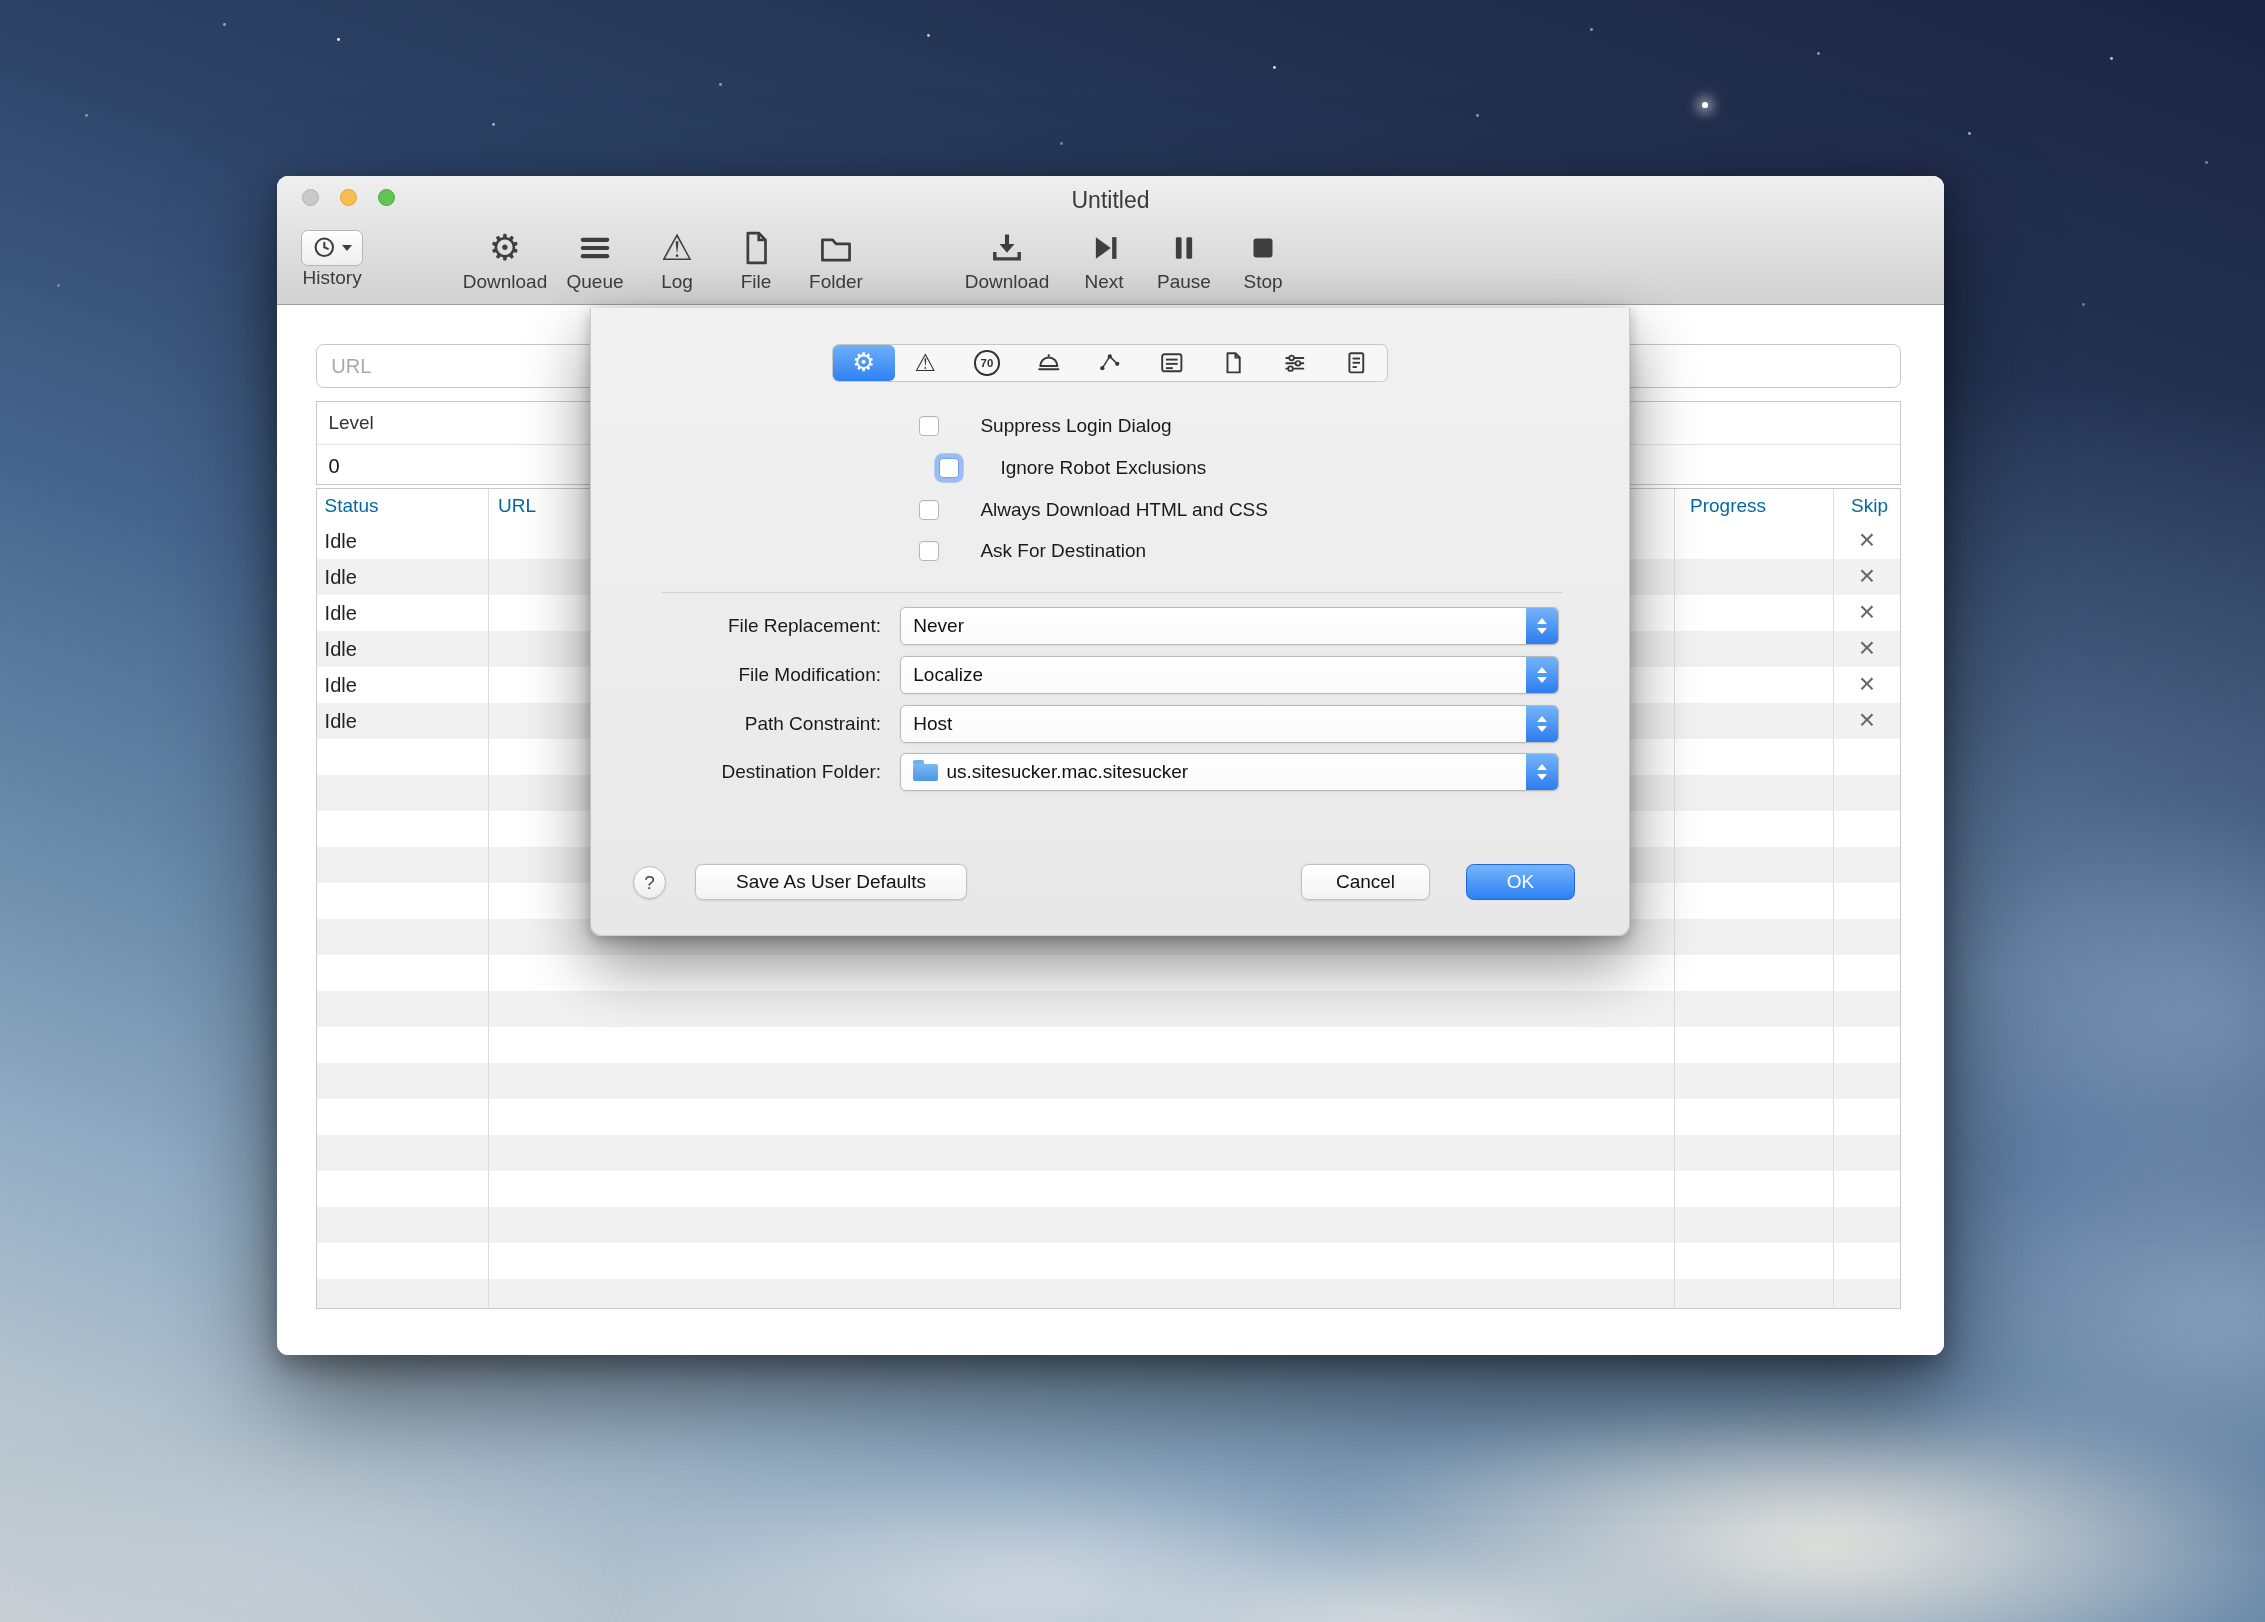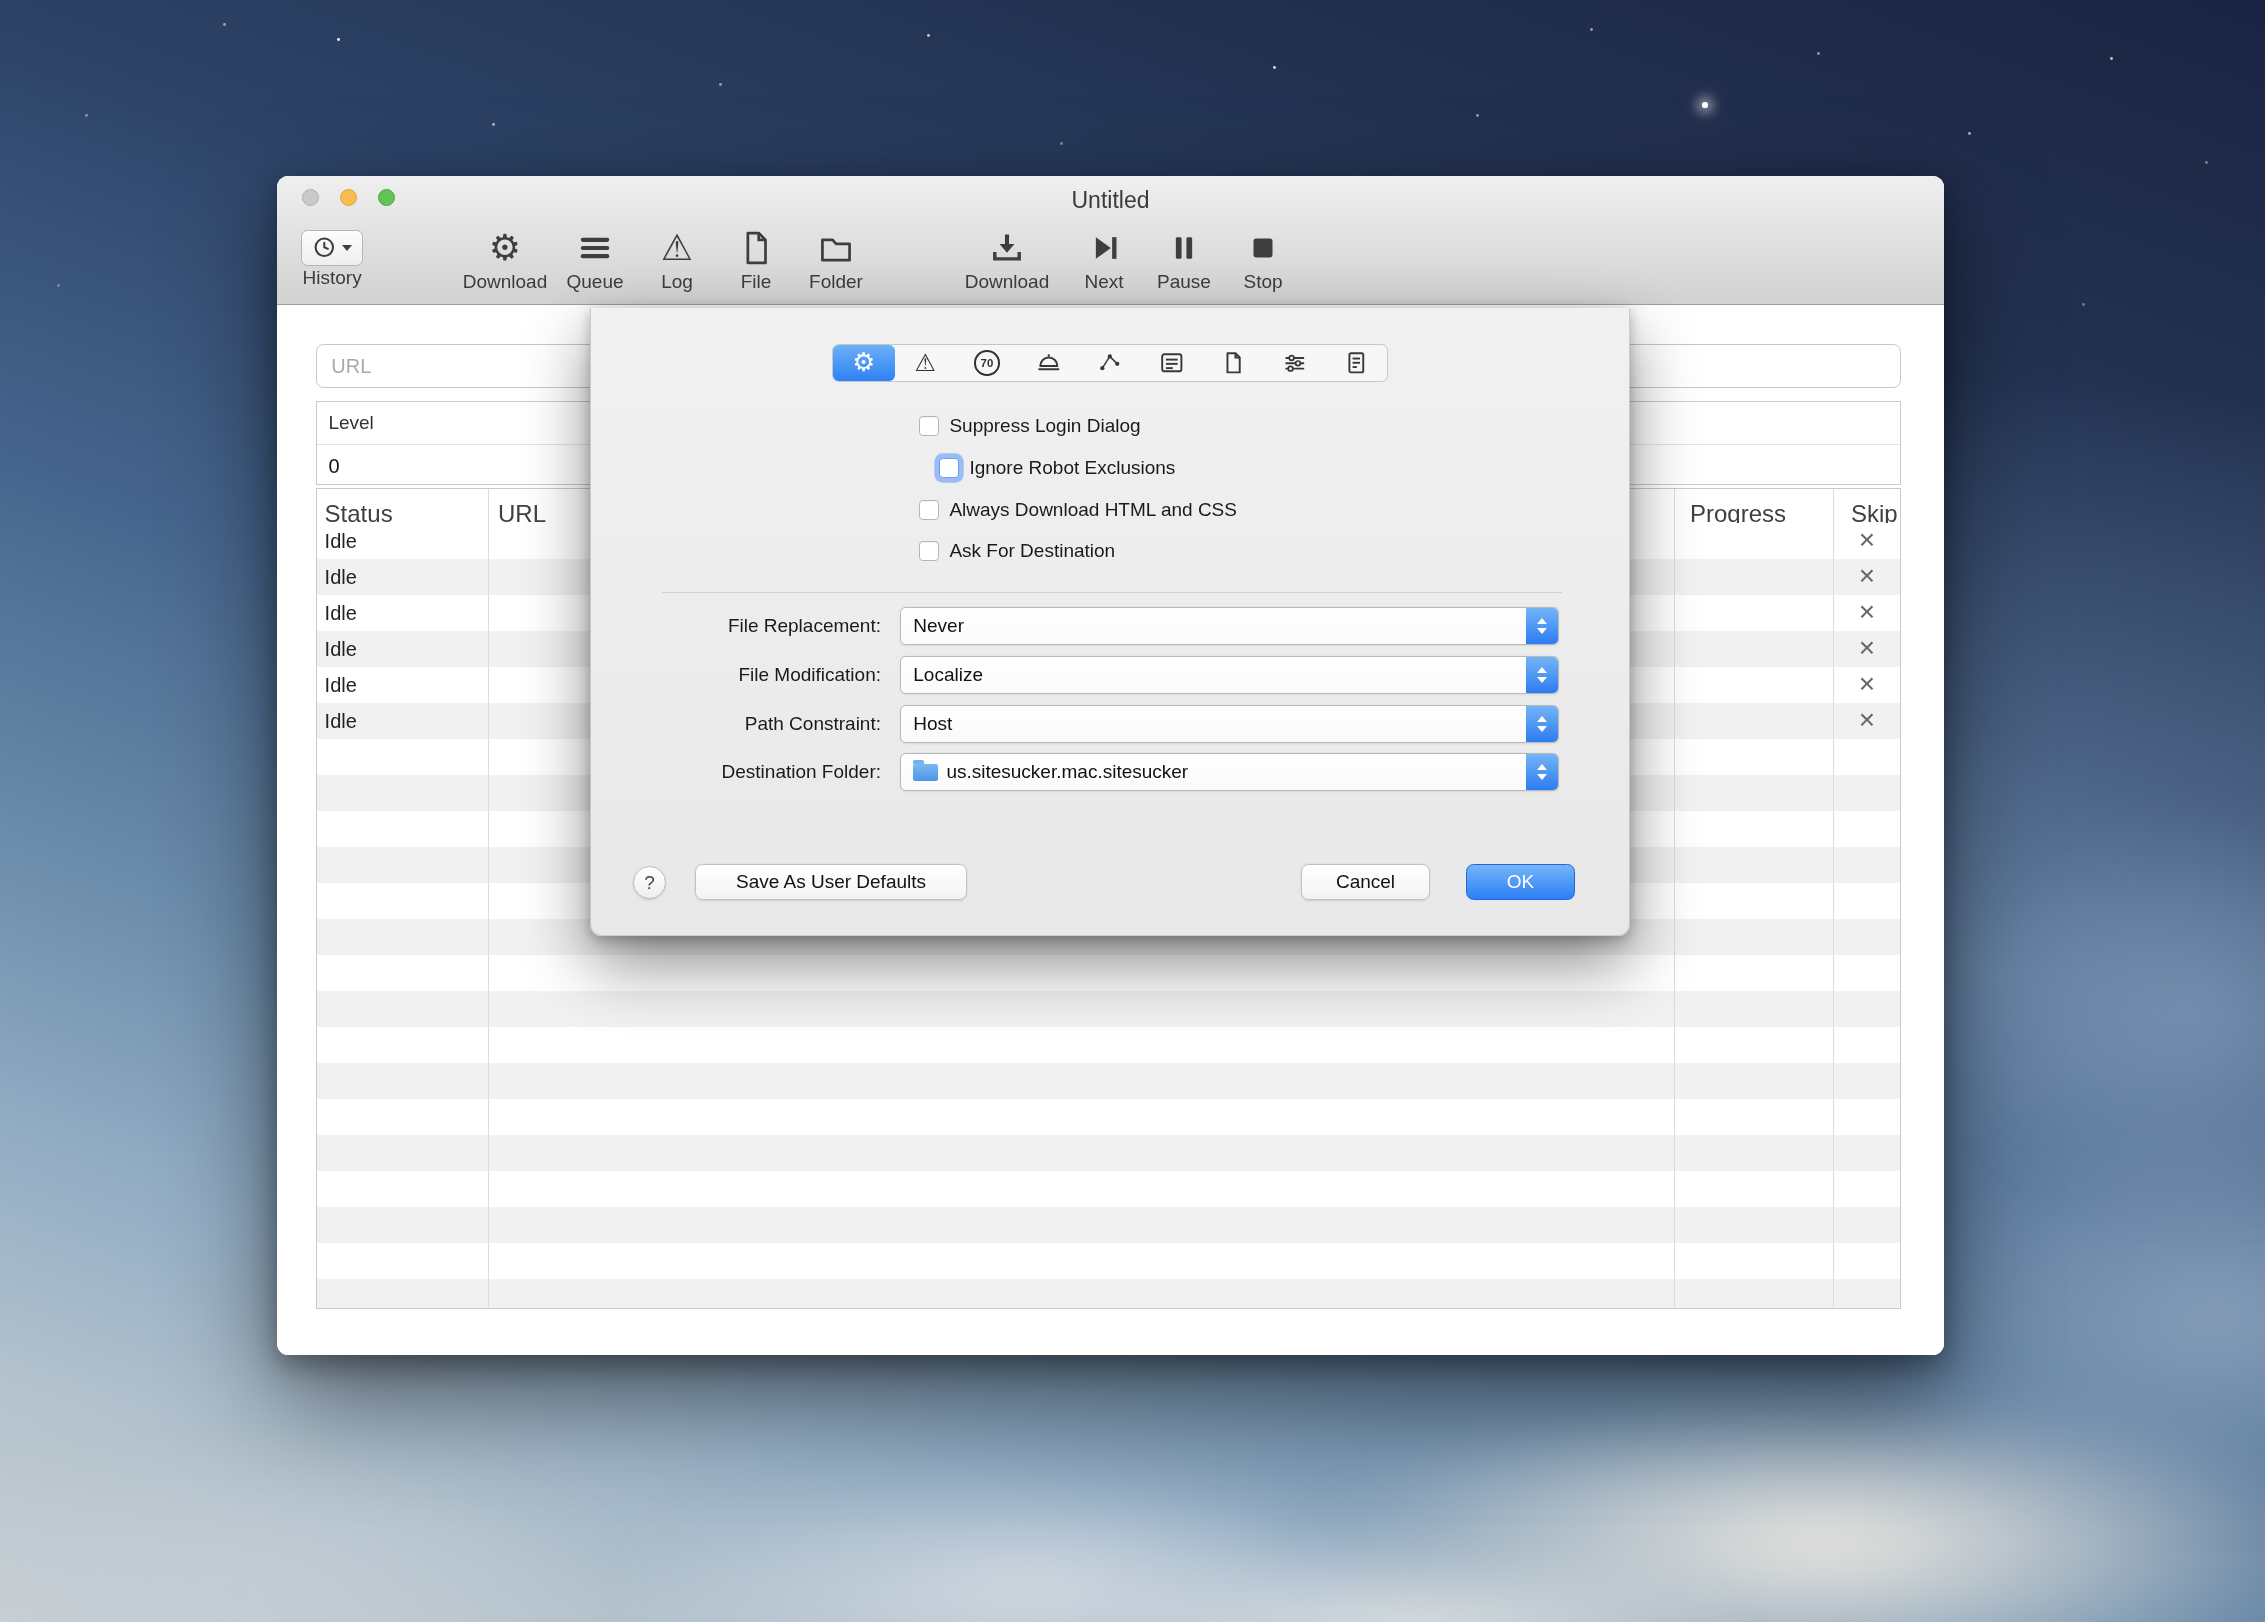--- a/index.html
+++ b/index.html
@@ -48,21 +48,21 @@
   .url-field{position:absolute;left:39px;top:39px;width:1585px;height:44px;border:0.9px solid #c6c6c6;border-radius:7.6px;
     box-sizing:border-box;background:#fff;display:flex;align-items:center;}
   .url-field input{border:none;outline:none;background:transparent;font-size:20px;color:#333;margin-left:12.3px;width:95%;
     font-family:"Liberation Sans",sans-serif;}
   .url-field input::placeholder{color:#a9a9a9;}
   .level-box{position:absolute;left:39px;top:96px;width:1585px;height:84px;border:0.9px solid #c9c9c9;box-sizing:border-box;}
   .level-head{height:42px;border-bottom:0.9px solid #e4e4e4;display:flex;align-items:center;font-size:19px;color:#333;padding-left:11.4px;}
   .level-val{height:42px;display:flex;align-items:center;font-size:20px;color:#111;padding-left:11.4px;}
   .qtable{position:absolute;left:39px;top:183px;width:1585px;height:821px;border:0.9px solid #c9c9c9;box-sizing:border-box;}
   .thead{position:absolute;top:0;left:0;right:0;height:34px;border-bottom:0.9px solid #c9c9c9;background:#fff;}
-  .th{position:absolute;top:8px;height:34px;line-height:34px;font-size:24px;color:#404040;}
+  .th{position:absolute;top:0;height:34px;line-height:34px;font-size:19px;color:#0369a1;}
   .th0{left:7.6px;} .th1{left:181px;} .th2{left:1373px;} .th3{left:1534px;}
   .tbody{position:absolute;top:34px;left:0;right:0;bottom:0;
     background:repeating-linear-gradient(180deg,#fff 0 36px,#f1f1f2 36px 72px);}
   .colsep{position:absolute;top:0;bottom:0;width:0.9px;background:#dcdcdc;}
   .cs0{left:171px;} .cs1{left:1357px;} .cs2{left:1516px;}
   .trow{position:absolute;left:0;right:0;height:36px;}
   .cell-status{position:absolute;left:7.6px;line-height:36px;font-size:20px;color:#222;}
   .cell-skip{position:absolute;left:1516px;width:68px;text-align:center;line-height:34px;font-size:28px;color:#666;cursor:default;}
 
   
@@ -71,21 +71,21 @@
     border:0.9px solid rgba(0,0,0,.15);border-top:none;box-sizing:border-box;
     box-shadow:0 28px 66px rgba(0,0,0,.45),0 3.8px 13.2px rgba(0,0,0,.25);}
   .tabbar{position:absolute;left:241px;top:36px;width:556px;height:38px;border:0.9px solid #c7c7c7;border-radius:6.6px;
     background:rgba(255,255,255,.45);display:flex;box-sizing:border-box;}
   .tabseg{flex:1;display:flex;align-items:center;justify-content:center;}
   .tabseg.selected{background:linear-gradient(#6db0f7,#2f80f4);border-radius:5.7px;}
   .ticon-g{font-size:25.6px;color:#fff;}
   .ticon-w{font-size:24px;color:#333;}
   .circle50{width:25.6px;height:25.6px;border:2.4px solid #333;border-radius:50%;box-sizing:border-box;
     display:flex;align-items:center;justify-content:center;font-size:11.4px;font-weight:bold;color:#333;}
-  .cbrow{position:absolute;left:328px;height:34px;display:flex;align-items:center;}
+  .cbrow{position:absolute;left:328px;height:34px;display:flex;align-items:center;gap:31px;}
   .cb1{top:101px;} .cb2{top:143px;margin-left:20px;} .cb3{top:185px;} .cb4{top:226px;}
   .checkbox{width:20px;height:20px;background:#fff;border:0.9px solid #b5b5b5;border-radius:3.8px;margin-right:10.4px;
     box-sizing:border-box;box-shadow:inset 0 0.9px 0.9px rgba(0,0,0,.05);}
   .checkbox.focused{box-shadow:0 0 0 4.7px rgba(72,139,248,.5);border-color:#6d9ef0;}
   .cblabel{font-size:19px;color:#1a1a1a;}
   .sep{position:absolute;left:71px;top:284px;width:900px;height:0.9px;background:#d2d2d2;}
   .poprow{position:absolute;left:0;right:0;height:38px;}
   .pr1{top:299px;} .pr2{top:348px;} .pr3{top:397px;} .pr4{top:445px;}
   .poplabel{position:absolute;left:38px;width:252px;text-align:right;line-height:38px;font-size:19px;color:#1a1a1a;}
   .popup{position:absolute;left:309px;width:659px;height:38px;border:0.9px solid #b9b9b9;border-radius:5.7px;box-sizing:border-box;

